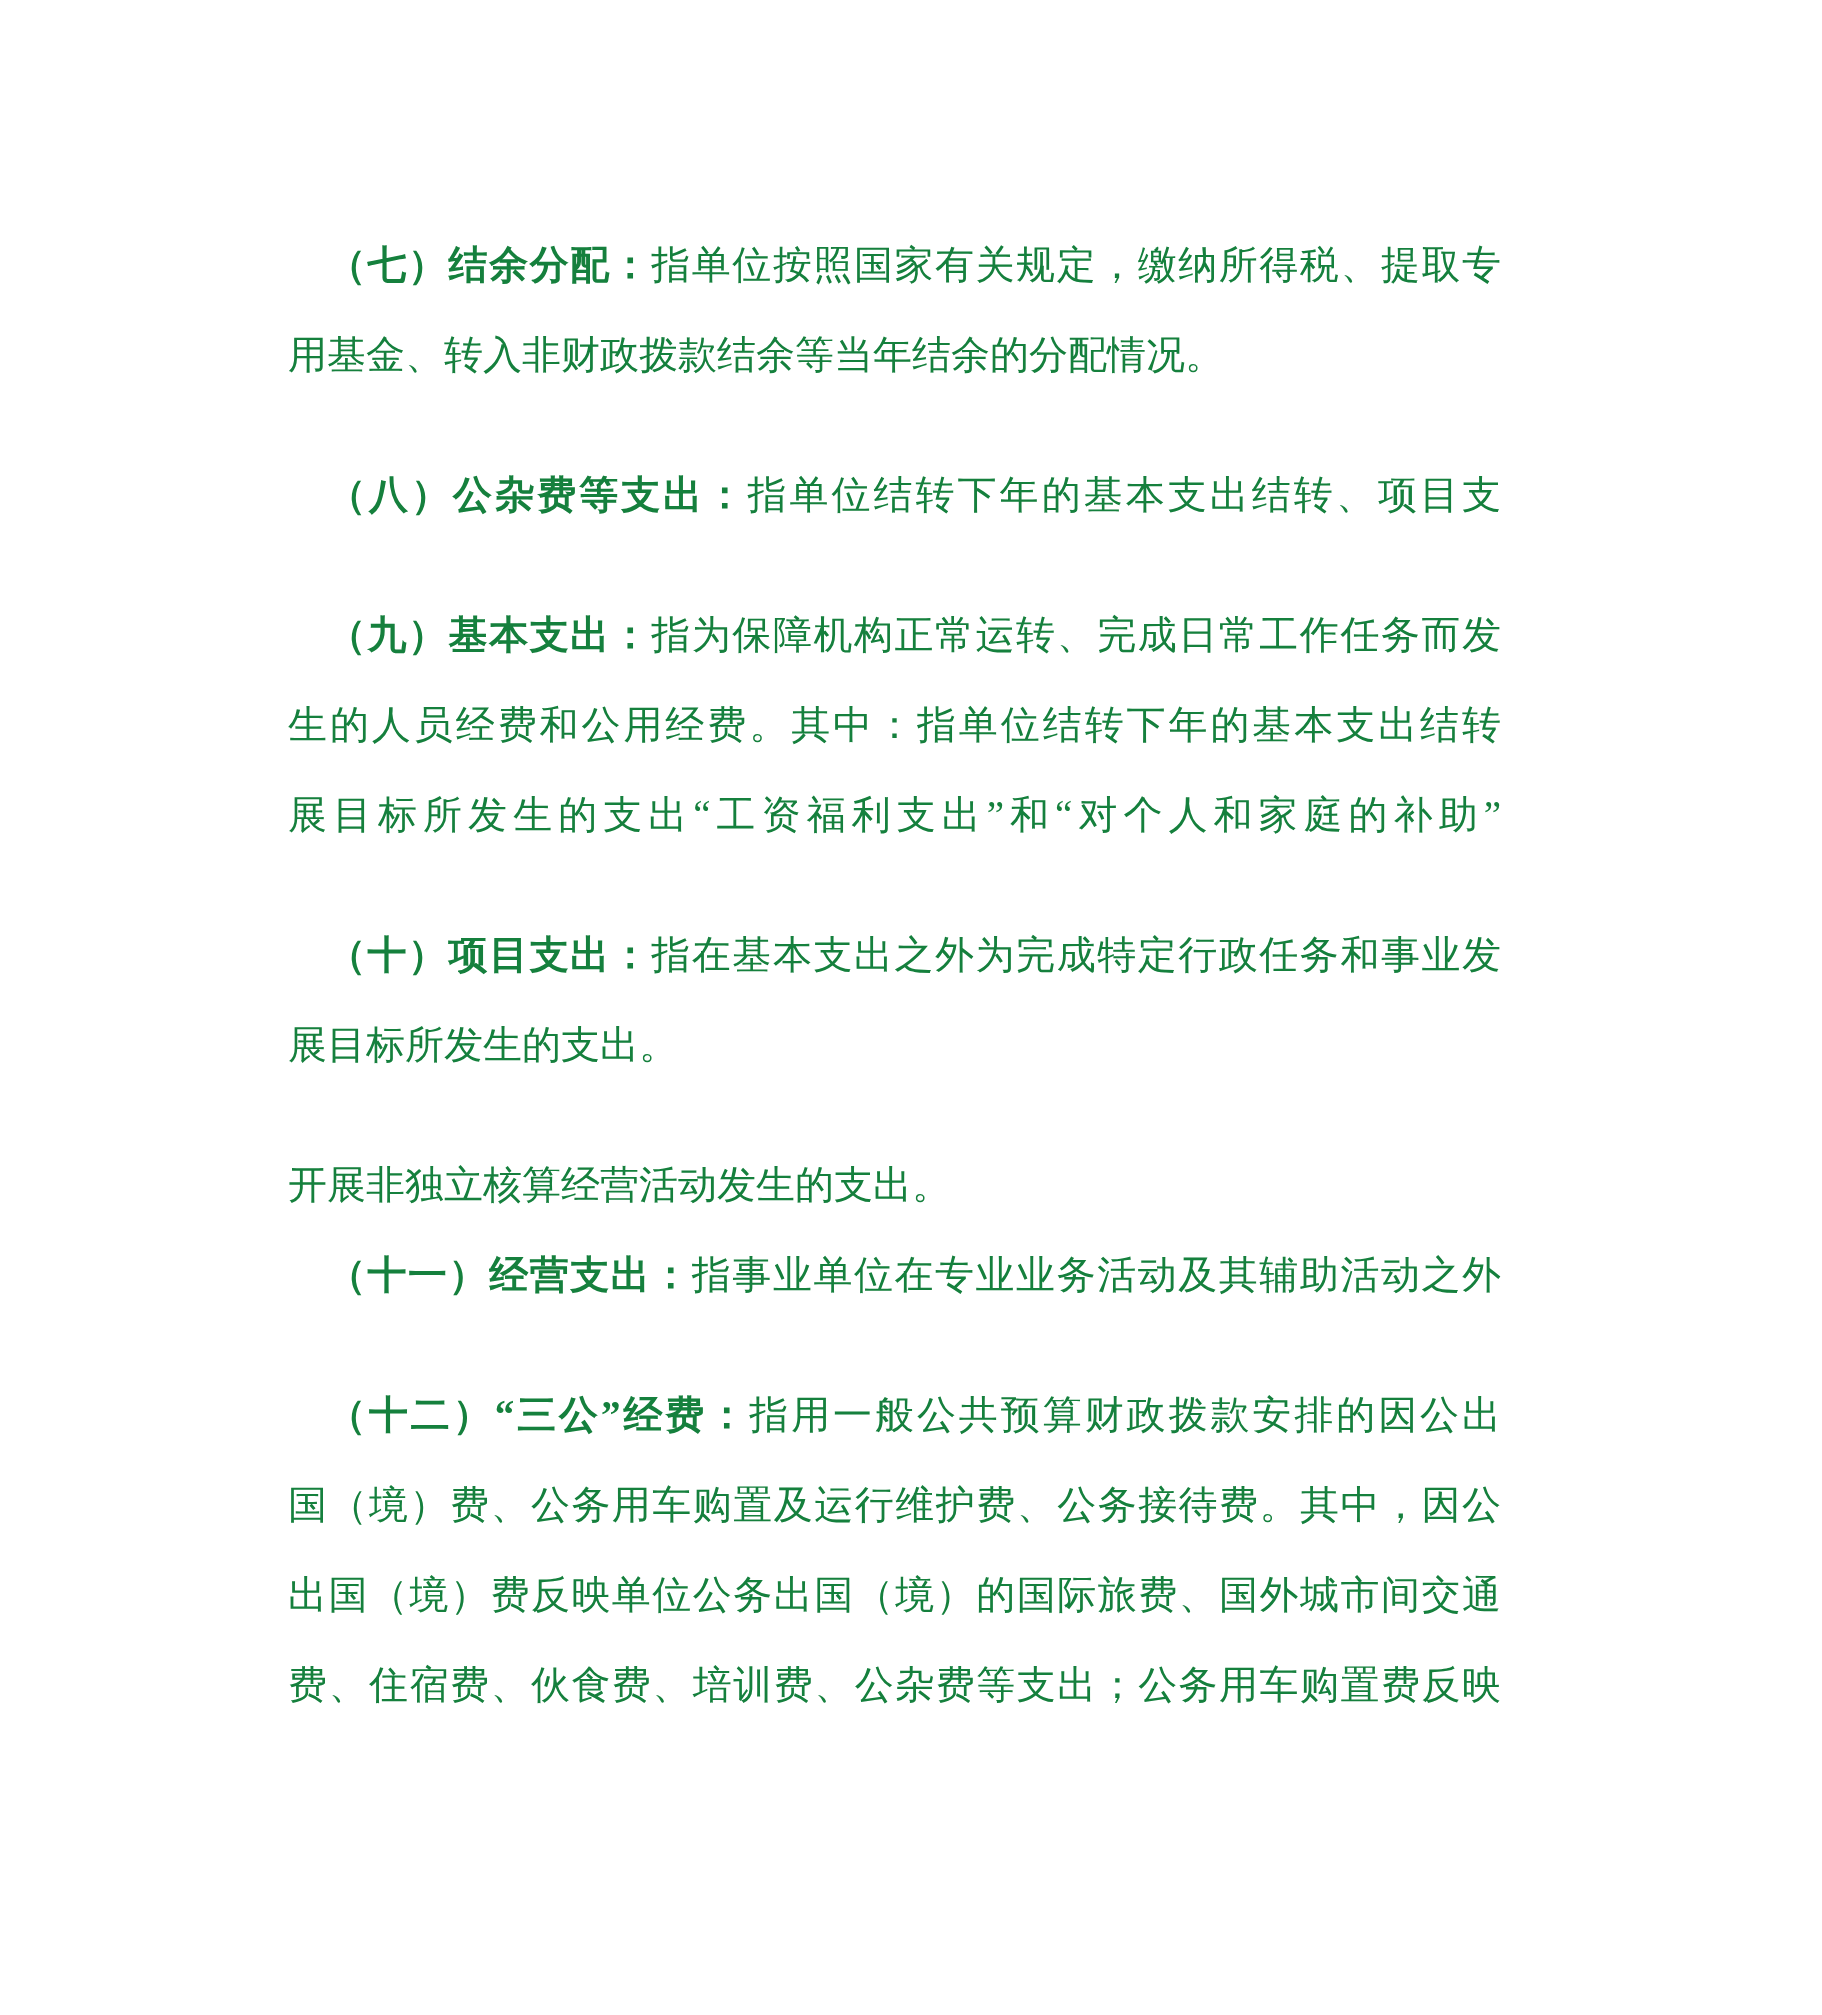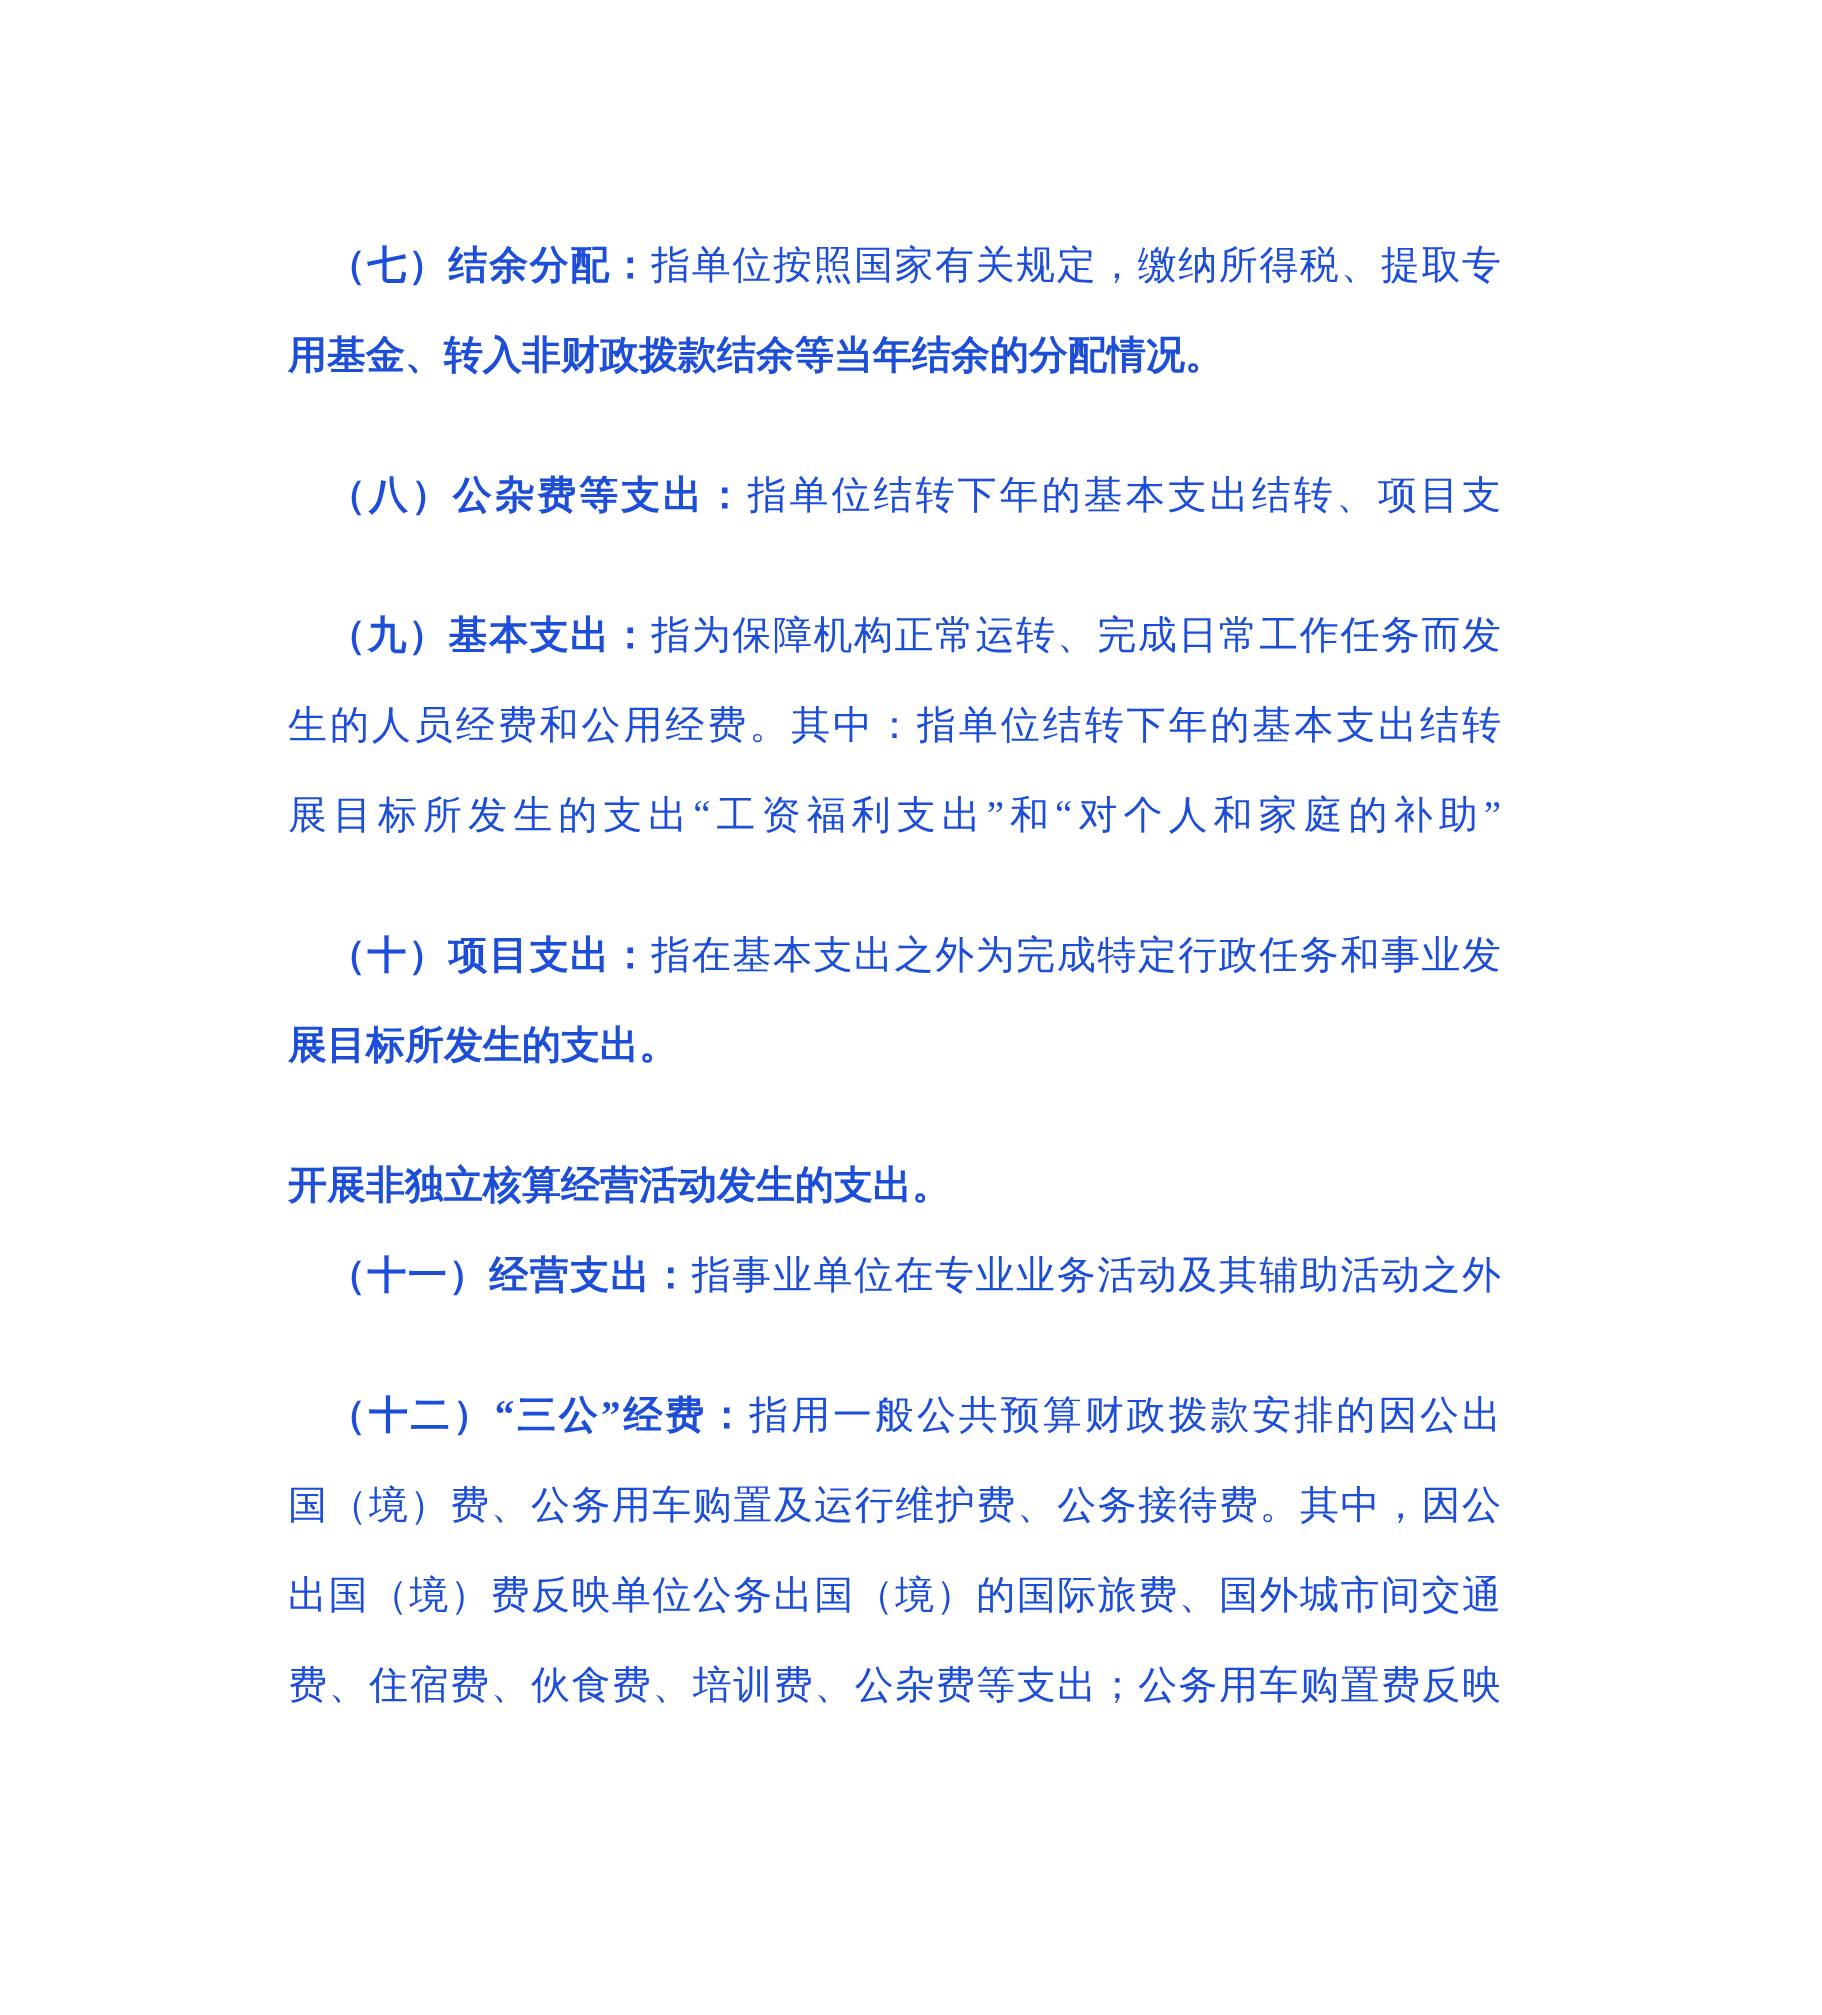--- a/index.html
+++ b/index.html
@@ -30,28 +30,27 @@
     width: 1213px;
   }
   .para {
     margin: 0 0 50px 0;
     padding: 0;
   }
   .line {
     display: block;
     font-size: 39px;
     line-height: 90px;
-    color: #1d4ed8;
+    color: #15803d;
     text-align: justify;
     text-align-last: justify;
   }
   .line.short {
     text-align: right;
     text-align-last: left;
-    font-weight: bold;
   }
   .line.first {
     text-indent: 39px;
   }
   .label {
     font-weight: bold;
   }
 </style>
 </head>
 <body>

